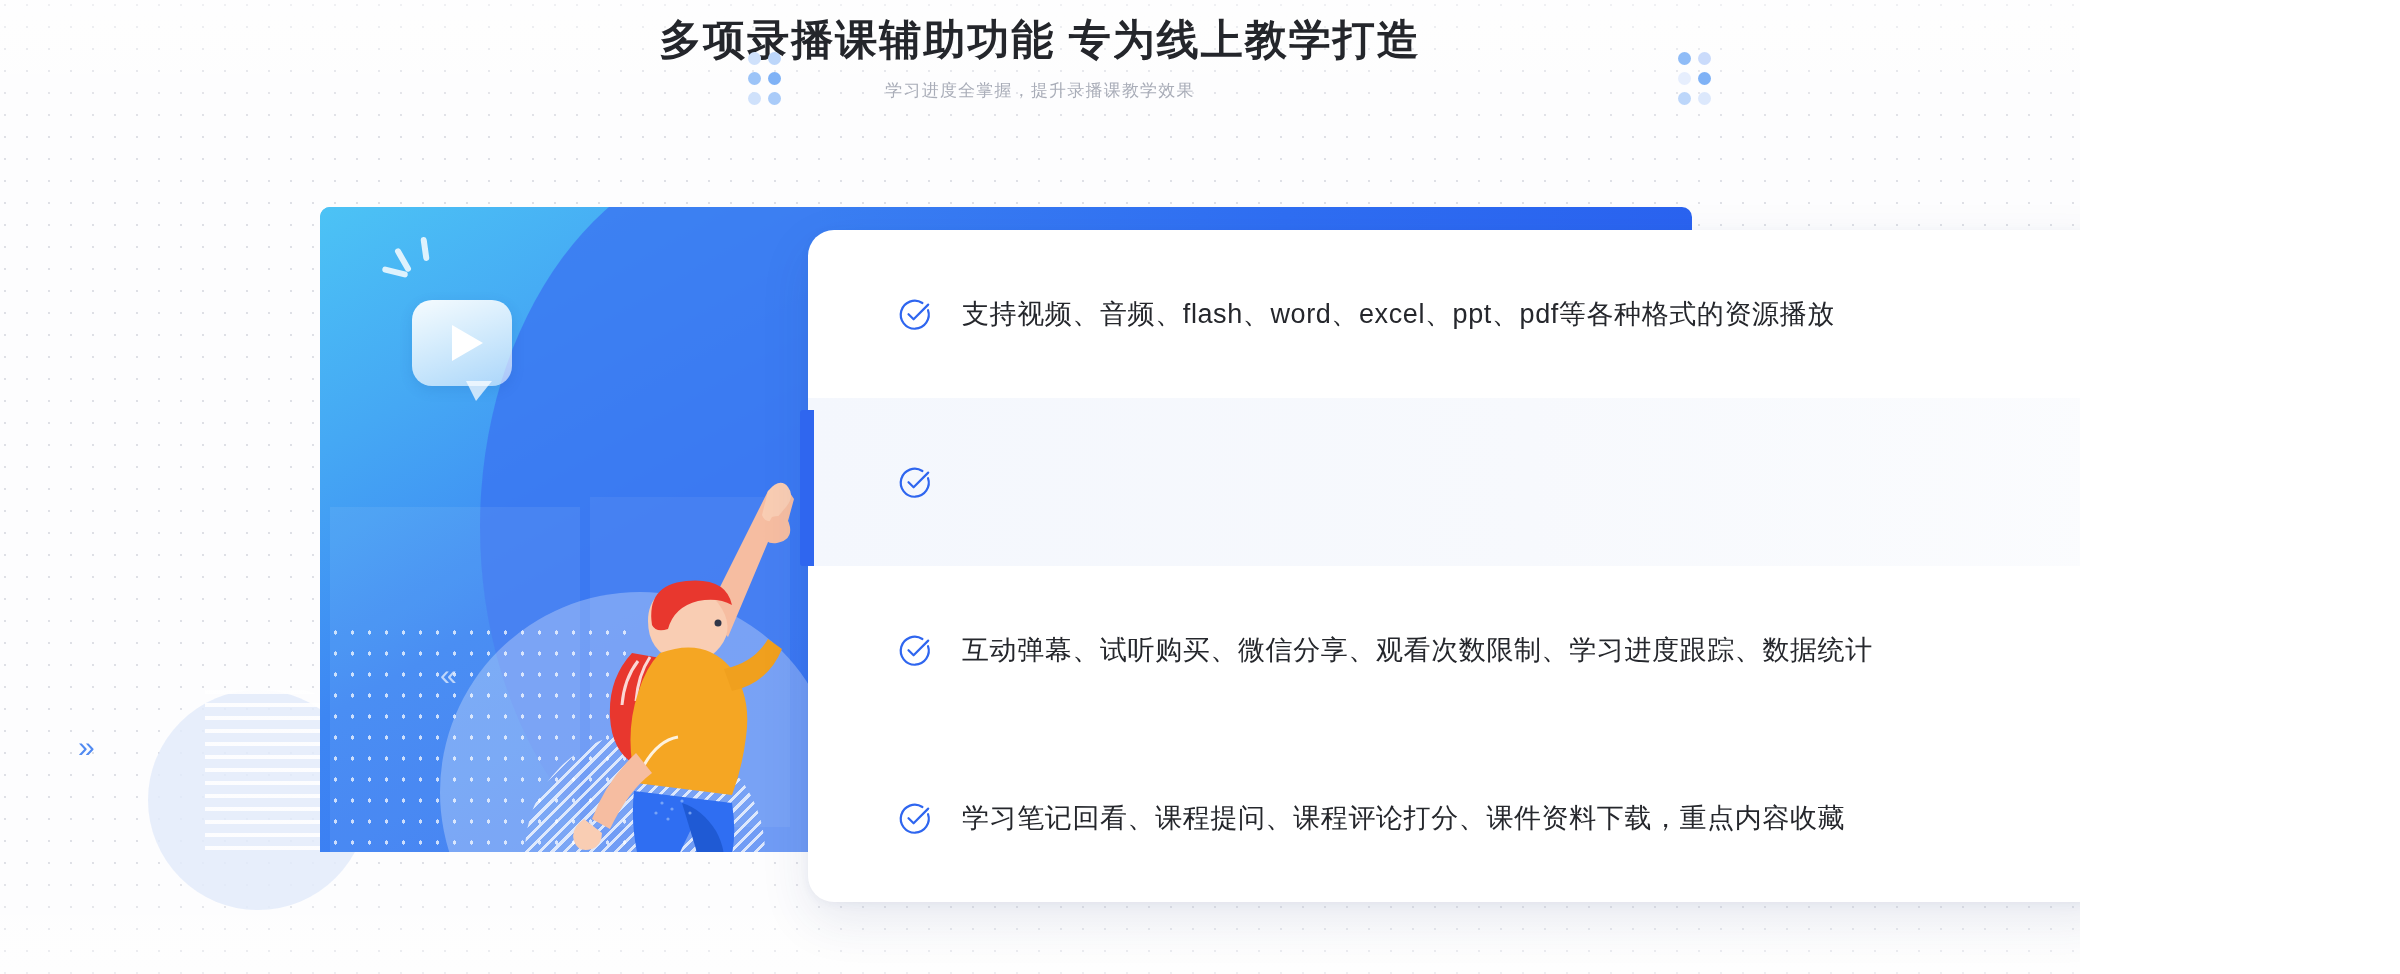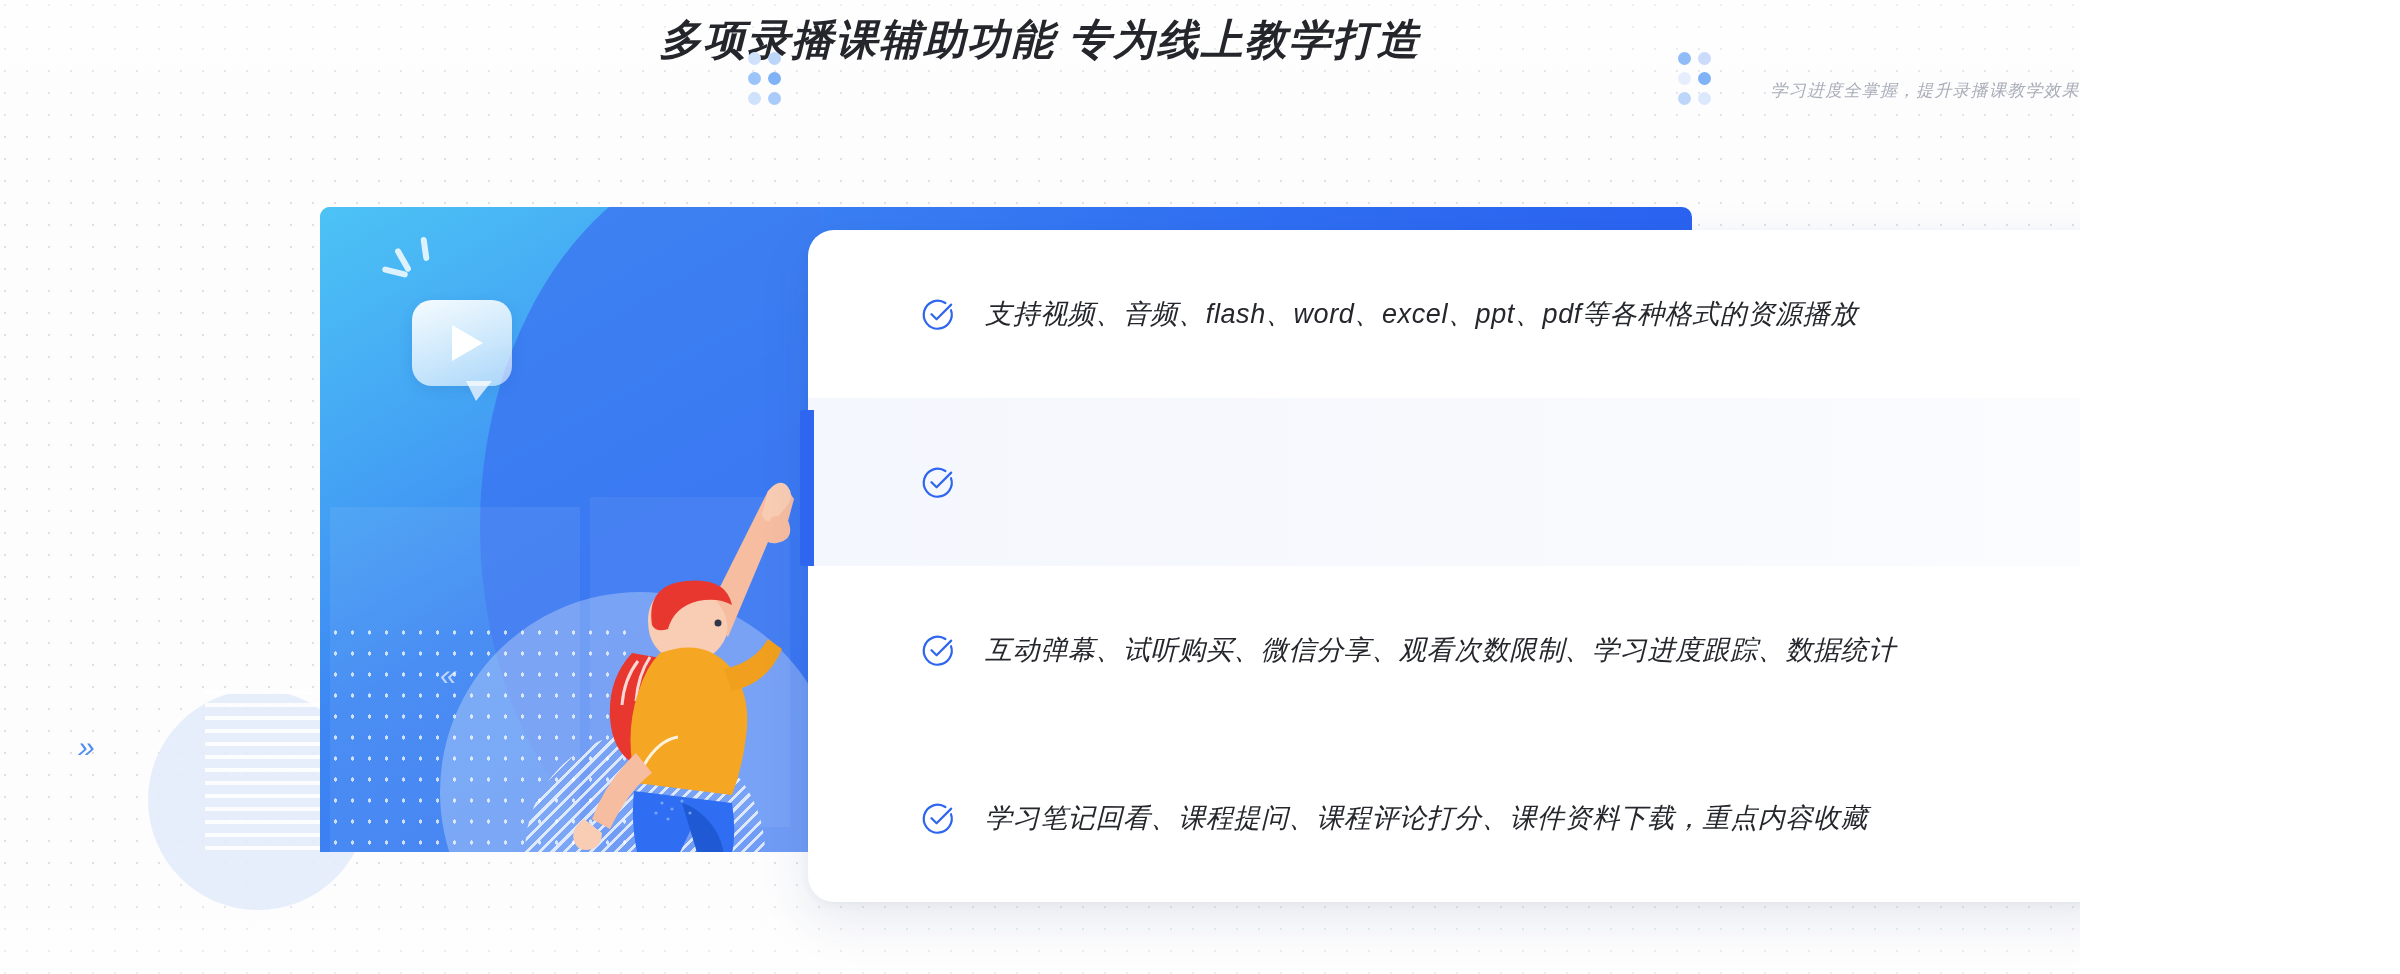--- a/index.html
+++ b/index.html
@@ -8,21 +8,20 @@
     font-family:"Liberation Sans","DejaVu Sans",sans-serif;
     background:#ffffff;
     overflow:hidden;
   }
 
   #stage{
     position:relative;
     width:2080px; height:974px;
     background:#fdfdfe;
     overflow:hidden;
-    font-style:italic;
   }
 
   
   .dotgrid{
     position:absolute; inset:0;
     background-image:
       radial-gradient(circle at 1px 1px, rgba(150,155,175,.30) 1.1px, transparent 1.3px);
     background-size:22px 22px;
     background-position:4px 4px;
   }
@@ -41,21 +40,20 @@
   }
   .title{
     font-size:42px; font-weight:700; color:#24262b;
     letter-spacing:2px; line-height:1.25;
     white-space:nowrap;
   }
   .subtitle{
     margin-top:12px;
     font-size:17px; color:#a9adb8; letter-spacing:1.2px;
     white-space:nowrap;
-    text-align:right;
   }
 
   
   .dotcluster{
     position:absolute; top:52px;
     display:grid; grid-template-columns:repeat(2,16px); grid-auto-rows:16px;
     gap:4px; z-index:7;
   }
   .dotcluster.left{ left:748px; }
   .dotcluster.right{ left:1678px; }
@@ -153,21 +151,21 @@
     background:#ffffff;
     border-radius:26px;
     box-shadow:0 18px 50px rgba(35,62,120,.10), 0 2px 10px rgba(35,62,120,.05);
     z-index:4;
     overflow:hidden;
   }
   .row{
     position:relative;
     height:168px;
     display:flex; align-items:center;
-    padding-left:113px;
+    padding-left:90px;
   }
   .row.active{
     background:linear-gradient(90deg,#f4f7fd 0%,#f7f9fd 55%,#fbfcfe 100%);
   }
   .tick{
     flex:0 0 auto; width:34px; height:34px; margin-right:30px;
   }
   .row-text{
     font-size:27px; color:#25272c; letter-spacing:.6px; white-space:nowrap;
   }

